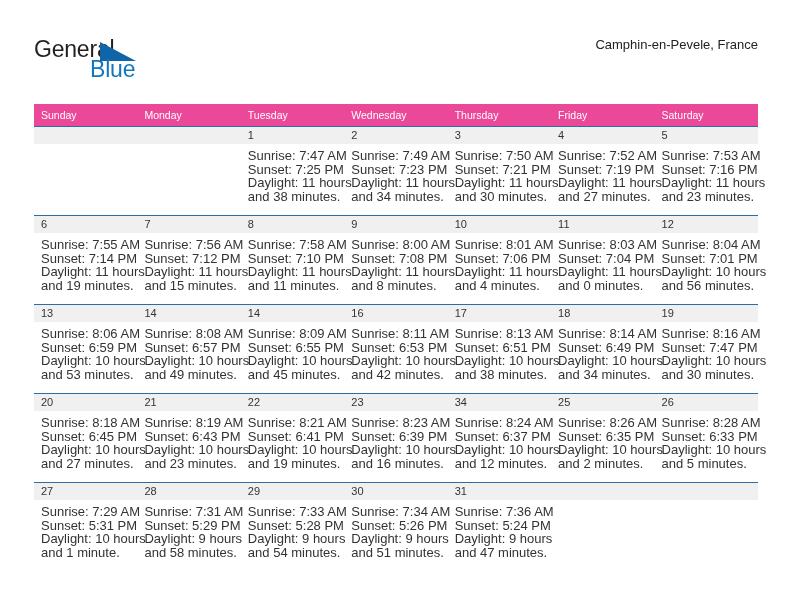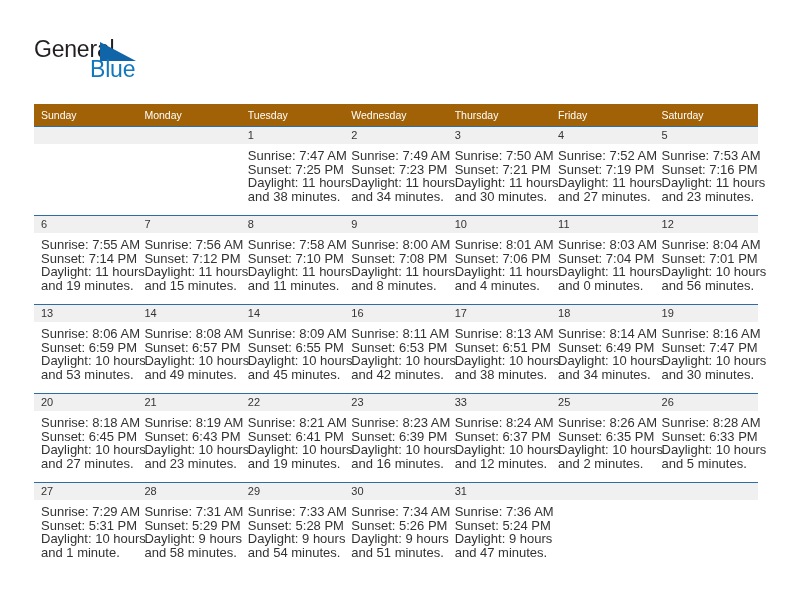--- a/index.html
+++ b/index.html
@@ -87,21 +87,21 @@
   
   .calendar {
     position: absolute;
     left: 34px;
     top: 104px;
     width: 724px;
     border-collapse: collapse;
     table-layout: fixed;
   }
   .calendar th {
-    background: #a16207;
+    background: #ec4899;
     color: #ffffff;
     font-size: 10.5px;
     font-weight: normal;
     text-align: left;
     padding: 5px 0 5px 7px;
     height: 12px;
     font-family: "Liberation Sans", sans-serif;
   }
   .calendar td {
     vertical-align: top;
@@ -148,20 +148,21 @@
       <span class="brand-general">General</span>
       <span class="brand-flag">
         <svg width="38" height="20" viewBox="0 0 38 20" xmlns="http://www.w3.org/2000/svg">
           <polygon points="0,0 36,19 0,19" fill="#1065a8"></polygon>
         </svg>
       </span>
       <span class="brand-blue">Blue</span>
     </div>
 
     <div class="title-wrap">
+      <div class="cal-subtitle">Camphin-en-Pevele, France</div>
     </div>
 
   </div>
 
   <table class="calendar">
     <thead>
       <tr>
         <th>Sunday</th>
         <th>Monday</th>
         <th>Tuesday</th>
@@ -398,21 +399,21 @@
           <td>
             <div class="daynum">23</div>
             <div class="cellbody">
               <div>Sunrise: 8:23 AM</div>
               <div>Sunset: 6:39 PM</div>
               <div>Daylight: 10 hours</div>
               <div>and 16 minutes.</div>
             </div>
           </td>
           <td>
-            <div class="daynum">33</div>
+            <div class="daynum">34</div>
             <div class="cellbody">
               <div>Sunrise: 8:24 AM</div>
               <div>Sunset: 6:37 PM</div>
               <div>Daylight: 10 hours</div>
               <div>and 12 minutes.</div>
             </div>
           </td>
           <td>
             <div class="daynum">25</div>
             <div class="cellbody">

